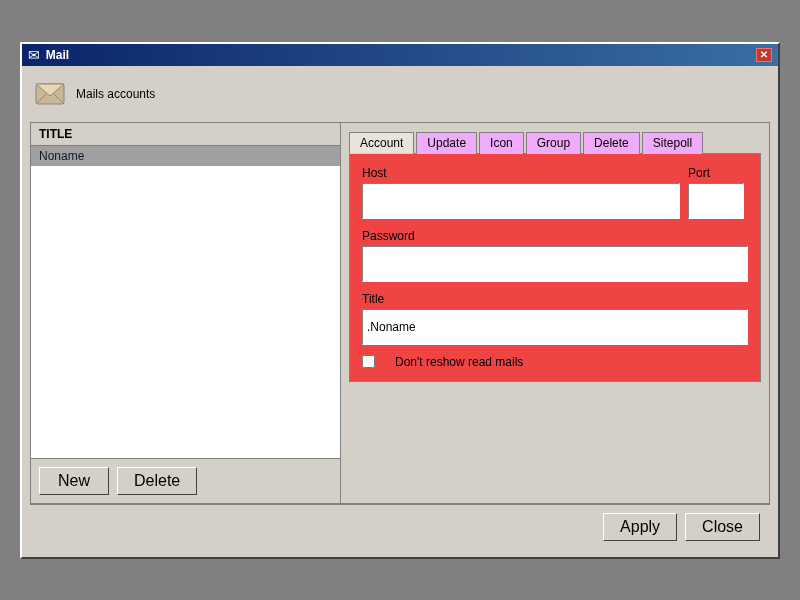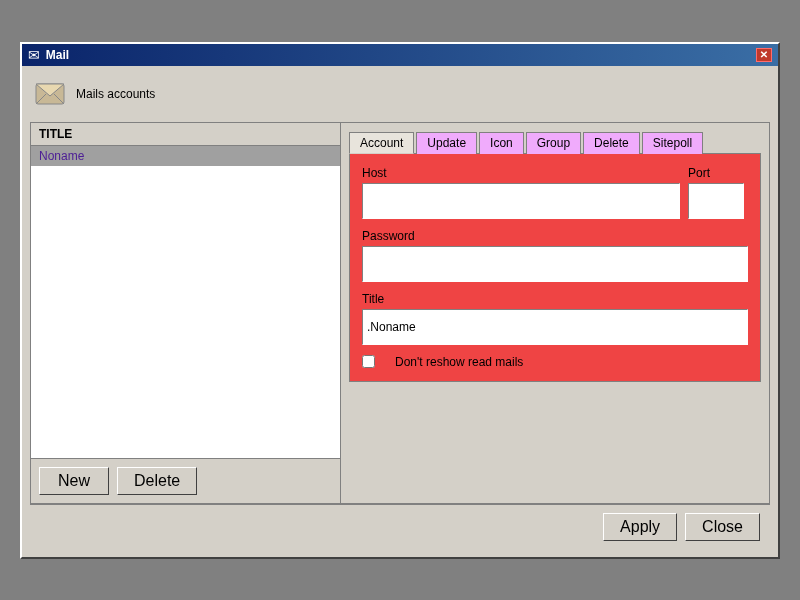--- a/index.html
+++ b/index.html
@@ -90,21 +90,21 @@
     .list-body {
       flex: 1;
       background: white;
     }
     .list-item {
       padding: 3px 8px;
       cursor: pointer;
     }
     .list-item.selected {
       background: #a0a0a0;
-      color: #4c1d95;
+      color: #0f172a;
     }
     .left-buttons {
       display: flex;
       gap: 8px;
       padding: 8px;
       background: #d4d0c8;
       border-top: 1px solid #808080;
     }
     .right-panel {
       flex: 1;

